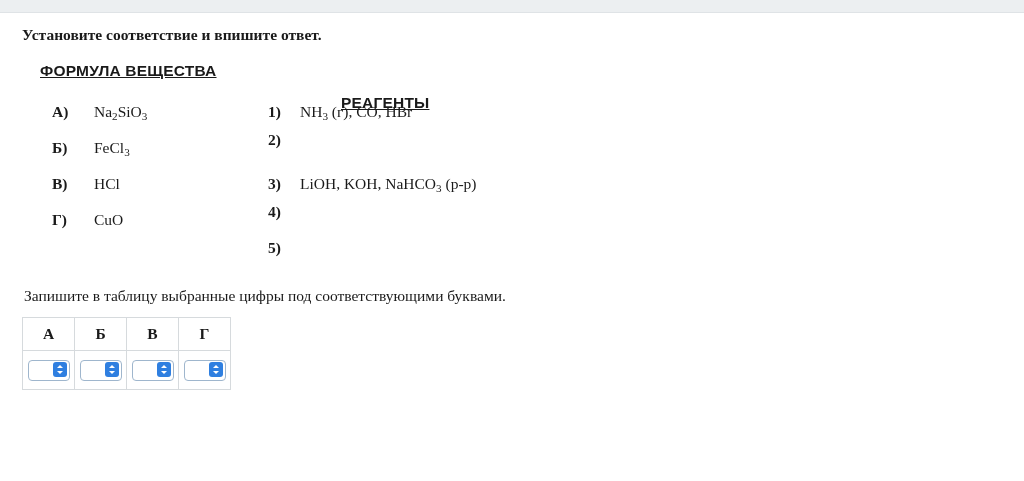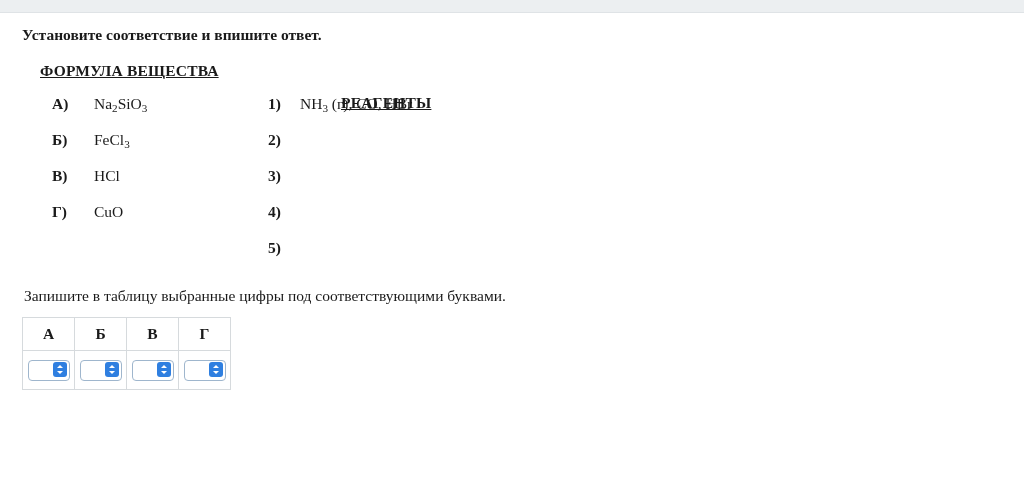--- a/index.html
+++ b/index.html
@@ -40,21 +40,21 @@
     font-size: 15.5px;
     line-height: 1.55;
     margin: 12px 24px 0 24px;
     text-align: justify;
   }
   .columns {
     margin: 18px 0 0 0;
     position: relative;
   }
   .col-head {
-    font-family: Liberation Serif, serif;
+    font-family: Liberation Sans, sans-serif;
     font-weight: bold;
     font-size: 15.5px;
     text-decoration: underline;
     letter-spacing: 0.2px;
     text-align: right;
   }
   .head-left {
     position: absolute;
     left: 40px;
     top: 0;
@@ -89,20 +89,21 @@
     text-align: left;
     padding-left: 12px;
     box-sizing: border-box;
   }
   .list-right .row .mark {
     width: 32px;
     padding-left: 0;
   }
   .row .val {
     white-space: nowrap;
+    margin-top: 8px;
   }
   sub {
     font-size: 0.72em;
     vertical-align: -0.28em;
   }
   .after-note {
     position: absolute;
     left: 24px;
     top: 225px;
     font-size: 15.5px;
@@ -205,20 +206,21 @@
     <div class="list-right">
       <div class="row">
         <span class="mark">1)</span>
         <span class="val">NH<sub>3</sub> (г), CO, HBr</span>
       </div>
       <div class="row">
         <span class="mark">2)</span>
       </div>
       <div class="row">
         <span class="mark">3)</span>
+        <span class="val">LiOH, KOH, NaHCO<sub>3</sub> (р-р)</span>
       </div>
       <div class="row">
         <span class="mark">4)</span>
       </div>
       <div class="row">
         <span class="mark">5)</span>
       </div>
     </div>
 
     <div class="after-note">Запишите в таблицу выбранные цифры под соответствующими буквами.</div>

